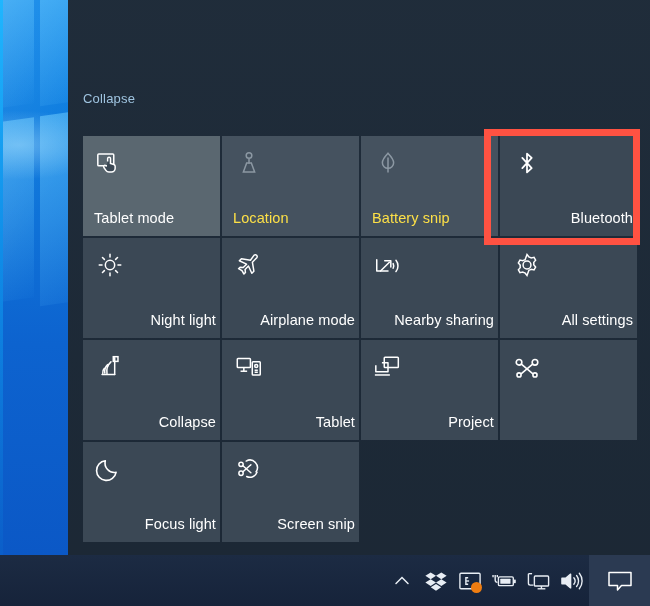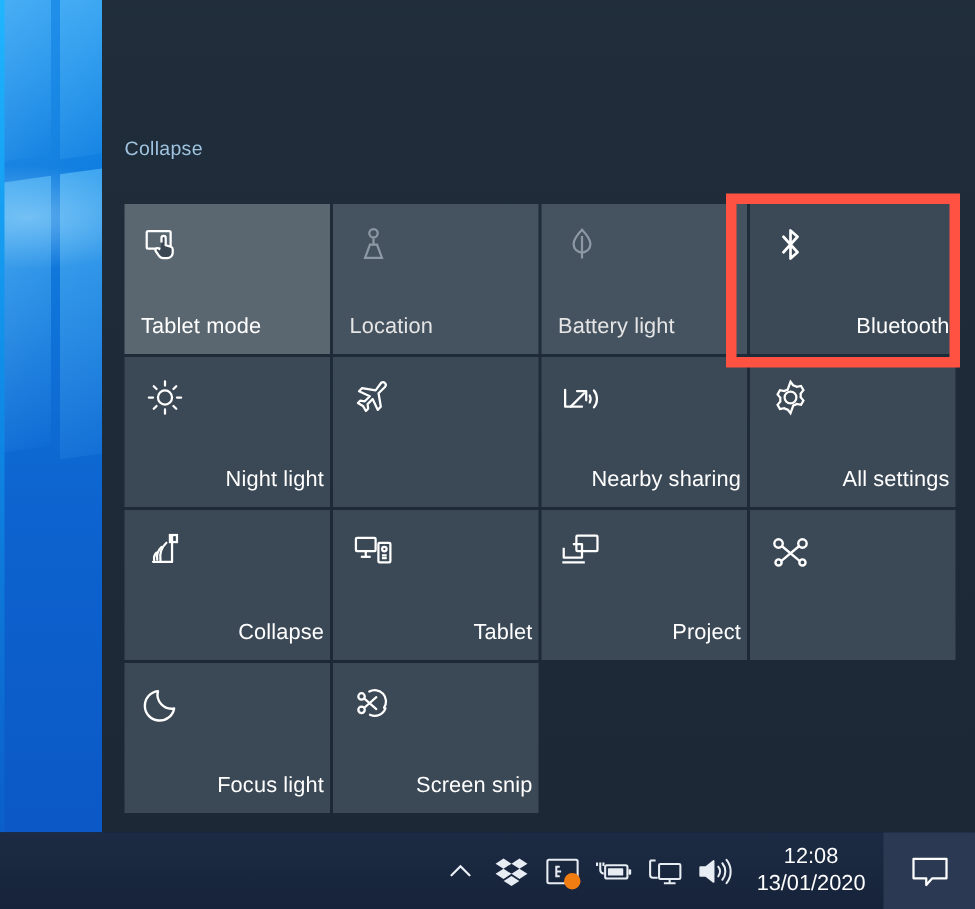--- a/index.html
+++ b/index.html
@@ -118,21 +118,21 @@
     left: 11px;
     bottom: 9px;
     right: 4px;
     font-size: 14.5px;
     color: #ffffff;
     line-height: 1.15;
     letter-spacing: 0.1px;
     white-space: nowrap;
     overflow: hidden;
   }
-  .tile.state-disabled .tile-label { color: #e5e5e5; }
+  .tile.state-disabled .tile-label { color: #fde047; }
 
   
   #highlight-box {
     position: absolute;
     left: 484px;
     top: 129px;
     width: 156px;
     height: 116px;
     border: 7px solid #ff5242;
     box-sizing: border-box;
@@ -251,21 +251,21 @@
           <span class="tile-label">Location</span>
         </div>
 
         <div class="tile state-disabled">
           <span class="tile-icon">
             <svg viewBox="0 0 32 32" fill="none" stroke="currentColor" stroke-width="1.6">
               <path d="M16 5.5c4 4.2 6 7.3 6 10.2a6 6 0 0 1-12 0c0-2.9 2-6 6-10.2z"></path>
               <path d="M16 10v16"></path>
             </svg>
           </span>
-          <span class="tile-label">Battery light</span>
+          <span class="tile-label">Battery snip</span>
         </div>
 
         <div class="tile state-off">
           <span class="tile-icon">
             <svg viewBox="0 0 32 32" fill="none" stroke="currentColor" stroke-width="1.9" stroke-linejoin="round" stroke-linecap="round">
               <path d="M11 10.5 21 21.5 16 26V6l5 4.5L11 21.5"></path>
             </svg>
           </span>
           <span class="tile-label">Bluetooth</span>
         </div>
@@ -281,20 +281,21 @@
           </span>
           <span class="tile-label">Night light</span>
         </div>
 
         <div class="tile state-off">
           <span class="tile-icon">
             <svg viewBox="0 0 32 32" fill="none" stroke="currentColor" stroke-width="1.6" stroke-linejoin="round">
               <path d="M21.5 5.5a2 2 0 0 1 2.8 2.8l-4.7 4.7 1.6 9.6-2.2 2.2-3.6-7.7-3.6 3.6.4 3.3-1.6 1.6-2.1-3.6-3.6-2.1 1.6-1.6 3.3.4 3.6-3.6-7.7-3.6 2.2-2.2 9.6 1.6z"></path>
             </svg>
           </span>
+          <span class="tile-label">Airplane mode</span>
         </div>
 
         <div class="tile state-off">
           <span class="tile-icon">
             <svg viewBox="0 0 32 32" fill="none" stroke="currentColor" stroke-width="1.6" stroke-linecap="round" stroke-linejoin="round">
               <path d="M4 10.5v12h12"></path>
               <path d="M8 22.5 17.5 13"></path>
               <path d="M12.5 11.5h6.5v6.5"></path>
               <path d="M21.5 14.5a5.5 5.5 0 0 1 0 5"></path>
               <path d="M24.5 11a9.5 9.5 0 0 1 0 12"></path>
@@ -449,24 +450,20 @@
 
       <div class="tray-icon">
         <svg width="26" height="22" viewBox="0 0 28 24" fill="none" stroke="#e8edf4" stroke-width="1.5" stroke-linecap="round">
           <path d="M3 9h4l5.5-4.5v15L7 15H3z" fill="#e8edf4" stroke-linejoin="round"></path>
           <path d="M16 8.5a5.5 5.5 0 0 1 0 7"></path>
           <path d="M19 6a9.5 9.5 0 0 1 0 12"></path>
           <path d="M22 3.5a13.5 13.5 0 0 1 0 17"></path>
         </svg>
       </div>
 
-      <div id="clock">
-        <span class="time">12:08</span>
-        <span class="date">13/01/2020</span>
-      </div>
 
       <div id="action-center-button">
         <svg width="30" height="28" viewBox="0 0 30 28" fill="none" stroke="#ffffff" stroke-width="1.5" stroke-linejoin="round">
           <path d="M4 5.5h22v13h-9.5L12.5 23v-4.5H4z"></path>
         </svg>
       </div>
 
     </div>
   </div>
 

